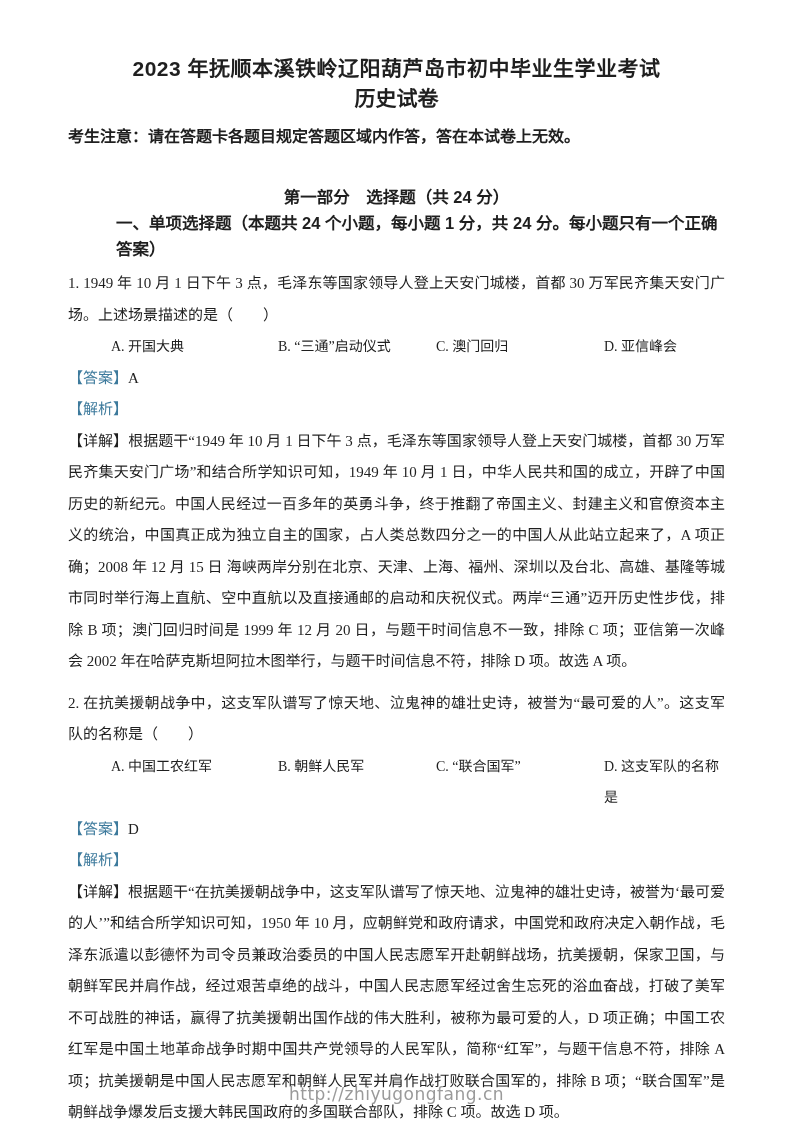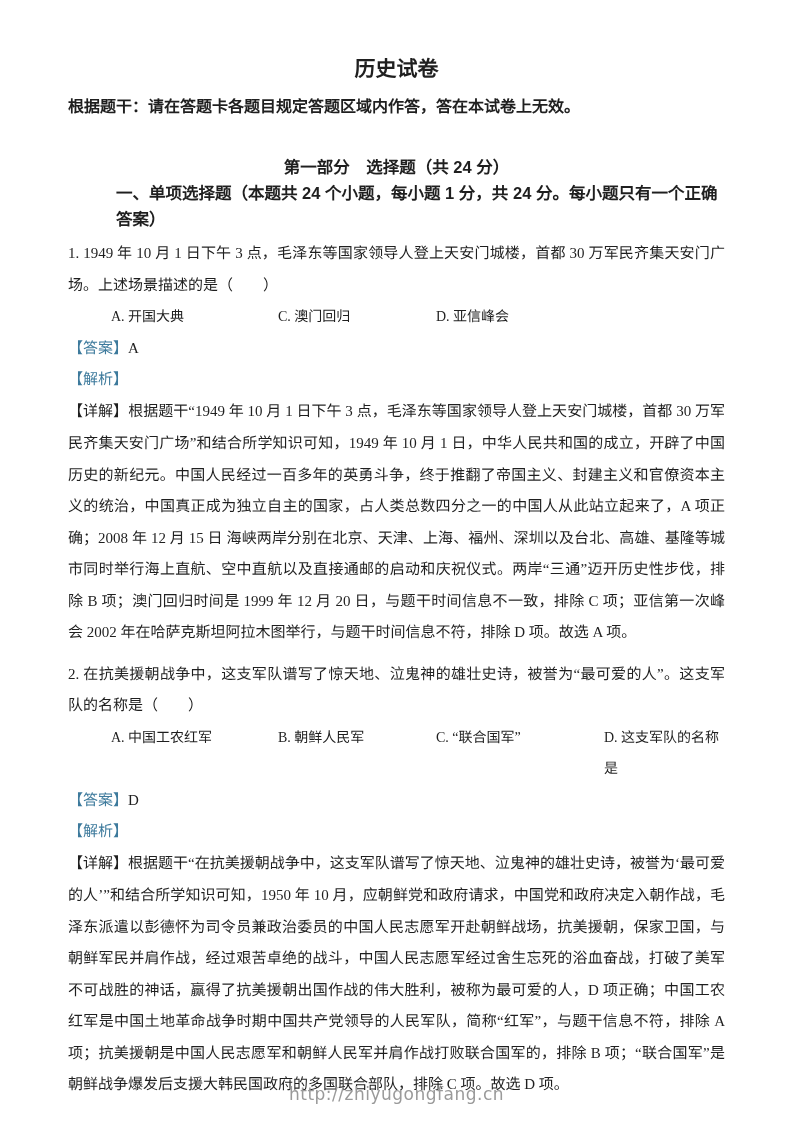--- a/index.html
+++ b/index.html
@@ -68,47 +68,49 @@
     text-align:justify;
   }
   .options{
     display:grid;
     grid-template-columns:167px 158px 168px 1fr;
     font-size:14px;
     line-height:31.5px;
     margin-left:43px;
   }
   .blue{color:var(--accent-blue);}
-  .detail-label{color:var(--text);font-family:Liberation Mono, monospace;}
+  .detail-label{color:var(--text);}
   .footer{
     position:absolute;
     left:0;right:0;
     bottom:18px;
     text-align:center;
     font-family:"DejaVu Sans","Liberation Sans",sans-serif;
     font-size:17px;
     color:var(--footer-gray);
     letter-spacing:0.5px;
   }
 </style>
 </head>
 <body>
 
 <div class="page">
 
+  <h1 class="title">2023 年抚顺本溪铁岭辽阳葫芦岛市初中毕业生学业考试</h1>
   <h2 class="subtitle">历史试卷</h2>
 
-  <p class="notice">根据题干：请在答题卡各题目规定答题区域内作答，答在本试卷上无效。</p>
+  <p class="notice">考生注意：请在答题卡各题目规定答题区域内作答，答在本试卷上无效。</p>
   <p class="section-heading">第一部分　选择题（共 24 分）</p>
   <p class="subsection-heading">一、单项选择题（本题共 24 个小题，每小题 1 分，共 24 分。每小题只有一个正确答案）</p>
 
   <section class="question">
     <p class="stem">1. 1949 年 10 月 1 日下午 3 点，毛泽东等国家领导人登上天安门城楼，首都 30 万军民齐集天安门广场。上述场景描述的是（　　）</p>
     <div class="options">
       <span>A. 开国大典</span>
+      <span>B. “三通”启动仪式</span>
       <span>C. 澳门回归</span>
       <span>D. 亚信峰会</span>
     </div>
     <p class="line"><span class="blue">【答案】</span><span>A</span></p>
     <p class="line"><span class="blue">【解析】</span></p>
     <p class="detail"><span class="detail-label">【详解】</span><span>根据题干“1949 年 10 月 1 日下午 3 点，毛泽东等国家领导人登上天安门城楼，首都 30 万军民齐集天安门广场”和结合所学知识可知，1949 年 10 月 1 日，中华人民共和国的成立，开辟了中国历史的新纪元。中国人民经过一百多年的英勇斗争，终于推翻了帝国主义、封建主义和官僚资本主义的统治，中国真正成为独立自主的国家，占人类总数四分之一的中国人从此站立起来了，A 项正确；2008 年 12 月 15 日 海峡两岸分别在北京、天津、上海、福州、深圳以及台北、高雄、基隆等城市同时举行海上直航、空中直航以及直接通邮的启动和庆祝仪式。两岸“三通”迈开历史性步伐，排除 B 项；澳门回归时间是 1999 年 12 月 20 日，与题干时间信息不一致，排除 C 项；亚信第一次峰会 2002 年在哈萨克斯坦阿拉木图举行，与题干时间信息不符，排除 D 项。故选 A 项。</span></p>
   </section>
 
   <section class="question">
     <p class="stem">2. 在抗美援朝战争中，这支军队谱写了惊天地、泣鬼神的雄壮史诗，被誉为“最可爱的人”。这支军队的名称是（　　）</p>

